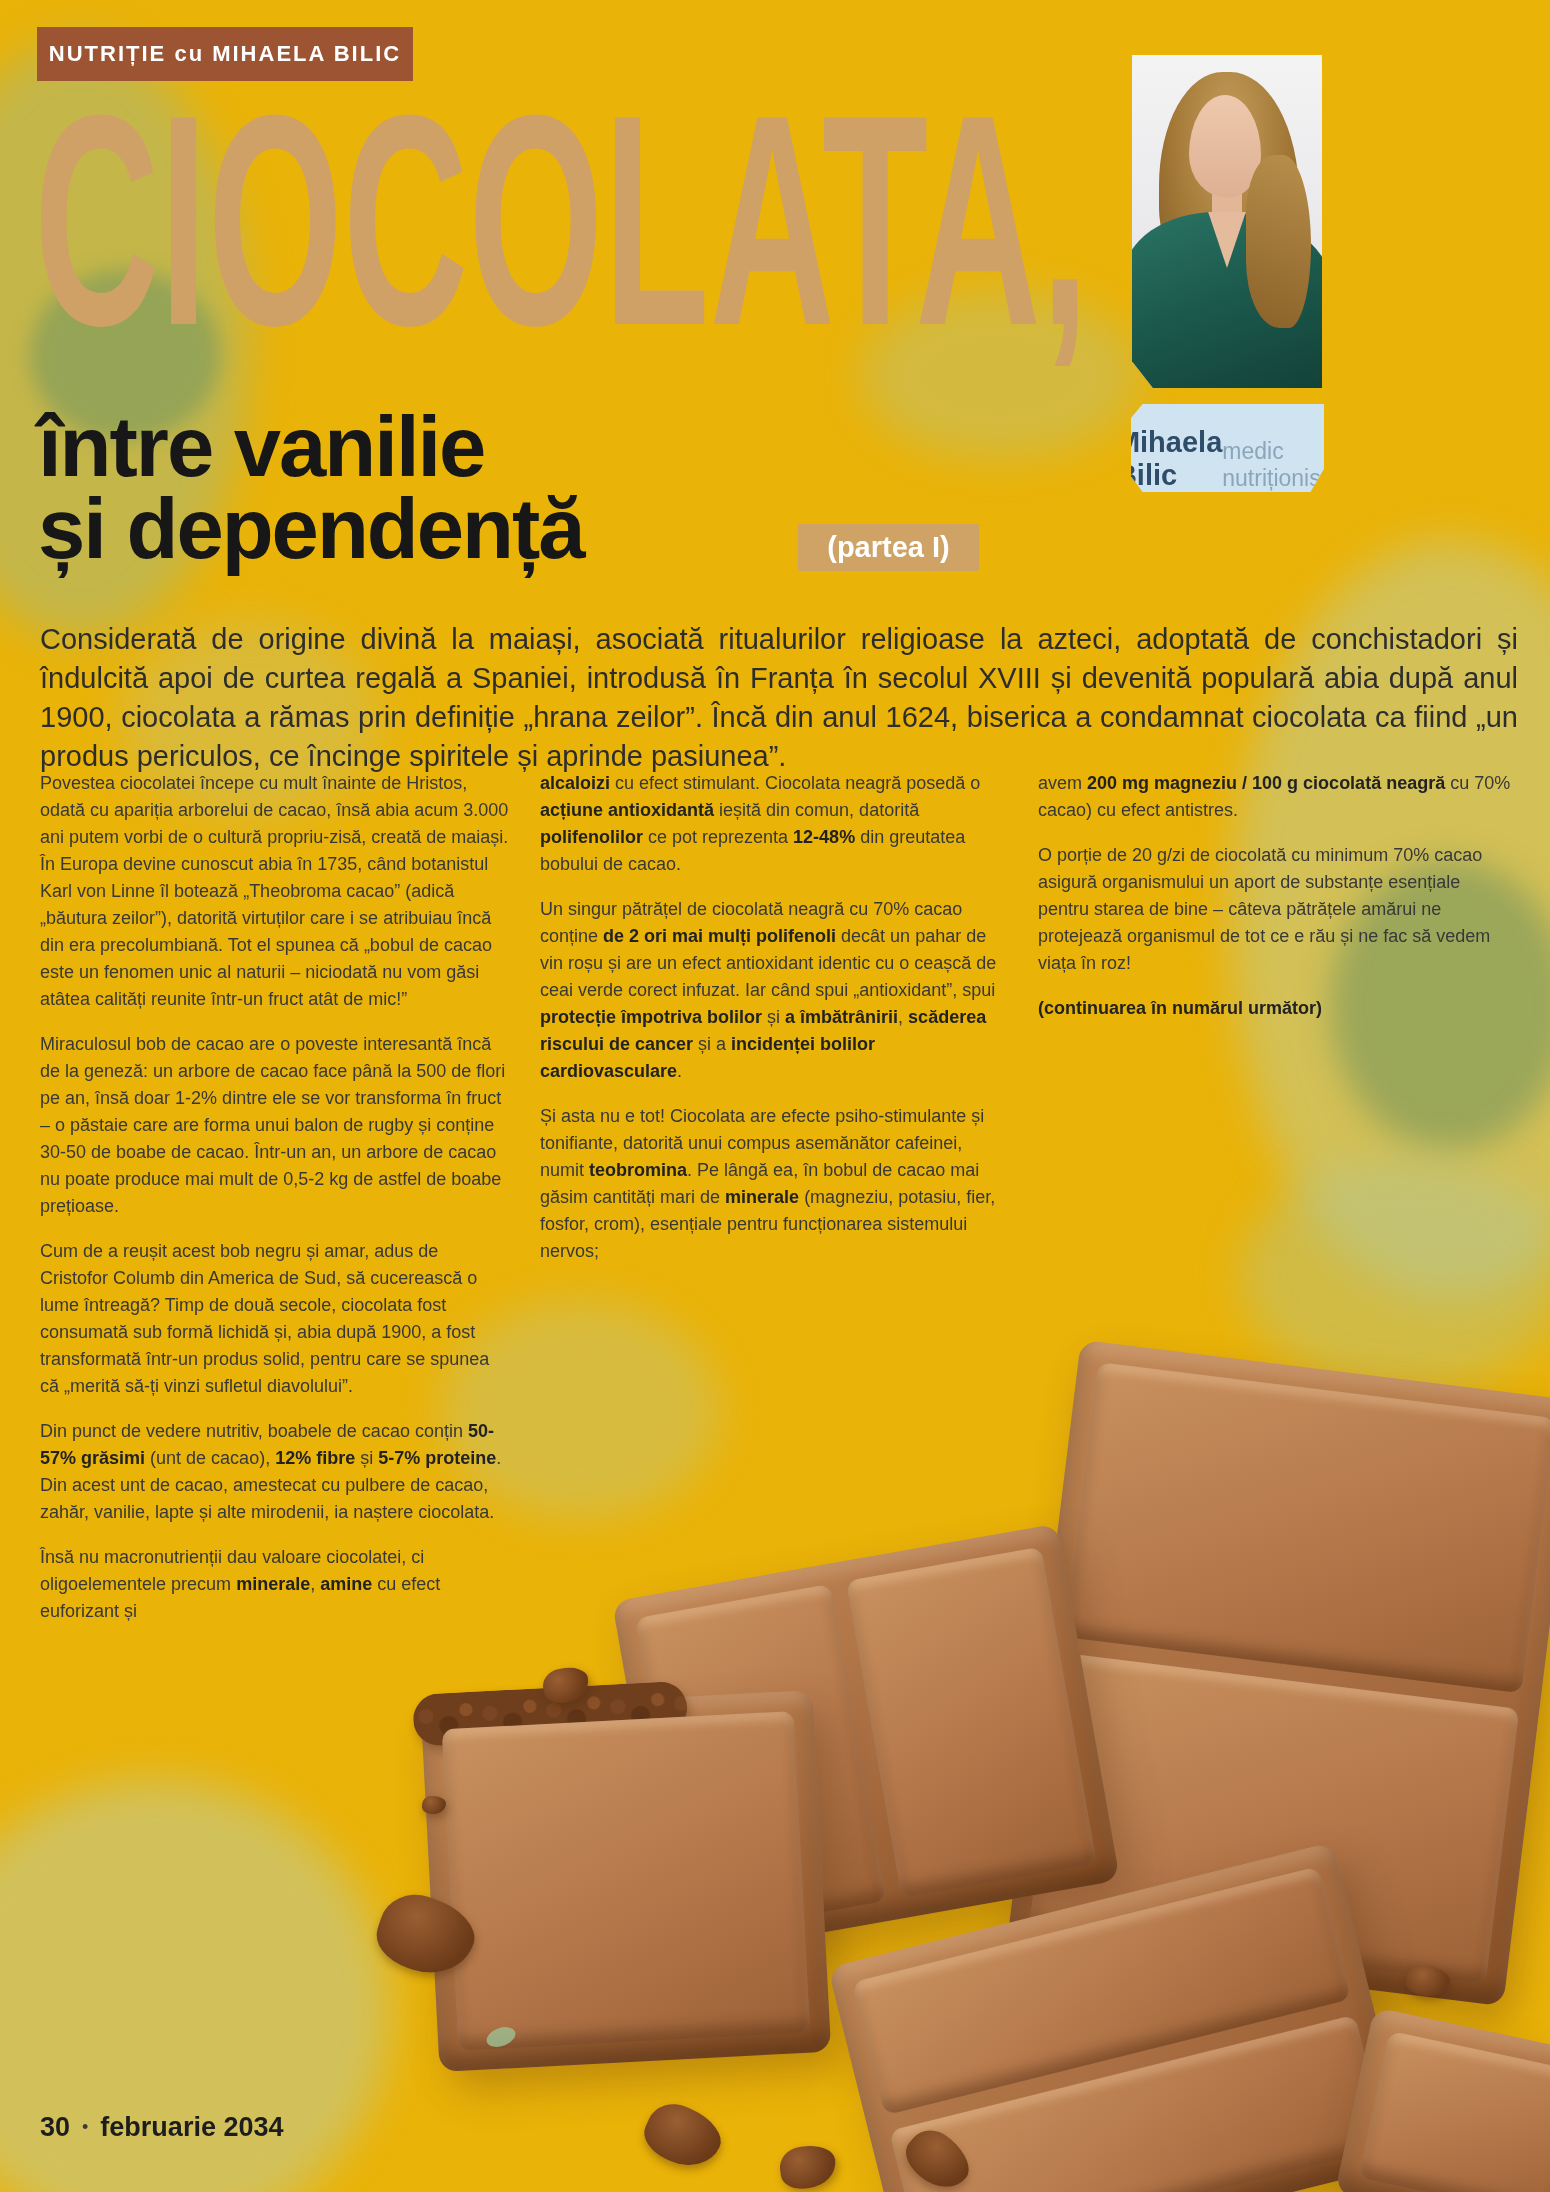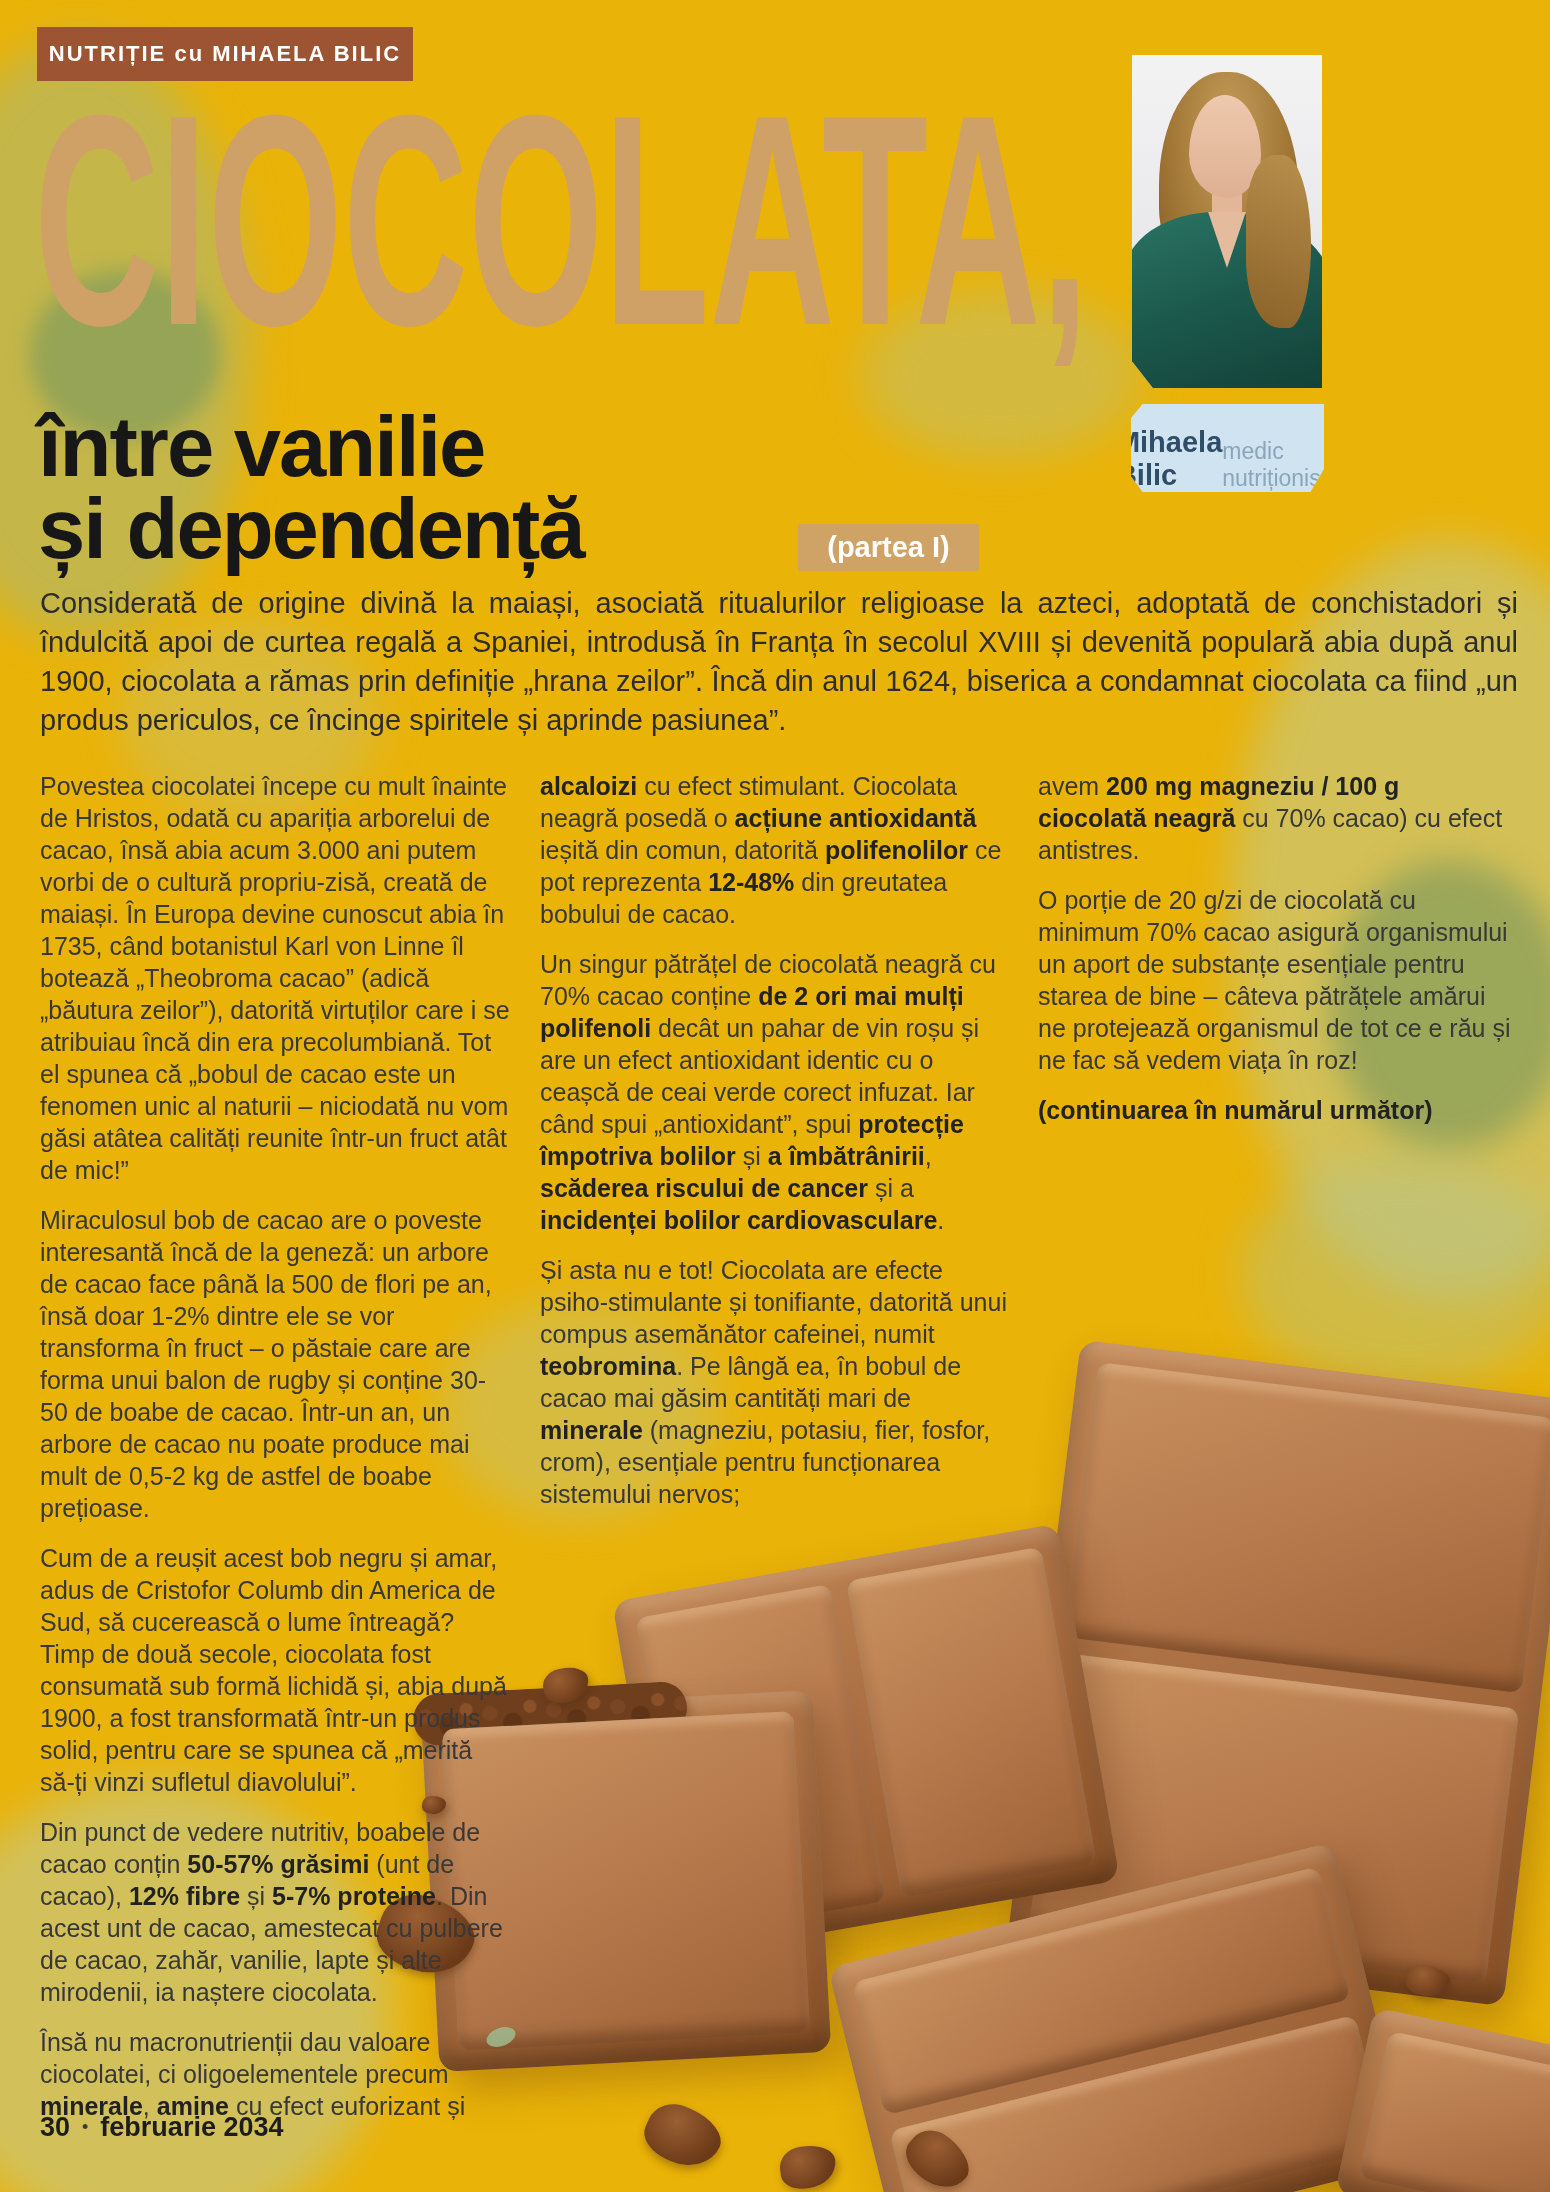--- a/index.html
+++ b/index.html
@@ -64,25 +64,25 @@
 
   
   .subtitle{position:absolute;left:38px;top:406px;margin:0;font-size:85px;font-weight:700;
             color:#171717;line-height:0.96;letter-spacing:-2px;}
 
   .part-badge{position:absolute;left:798px;top:524px;width:181px;height:47px;border-radius:2px;
             background:var(--badge,#cfa265);color:#fff;font-size:29px;font-weight:700;
             display:flex;align-items:center;justify-content:center;}
 
   
-  .intro{position:absolute;left:40px;top:584px;width:1478px;margin:0;font-size:29px;
+  .intro{position:absolute;left:40px;top:620px;width:1478px;margin:0;font-size:29px;
          line-height:39px;color:#2d2d2d;text-align:justify;}
 
   
-  .col{position:absolute;top:770px;font-size:25px;line-height:32px;color:#383838;z-index:2;}
+  .col{position:absolute;top:770px;font-size:18px;line-height:27px;color:#383838;z-index:2;}
   .col p{margin:0 0 18px 0;}
   .col b{color:#222;}
   .col1{left:40px;width:470px;}
   .col2{left:540px;width:470px;}
   .col3{left:1038px;width:476px;}
 
   
   .footer{position:absolute;left:40px;top:2112px;display:flex;align-items:center;gap:12px;
           font-size:27px;color:#1d1d1d;z-index:2;}
   .footer b{font-weight:700;}

